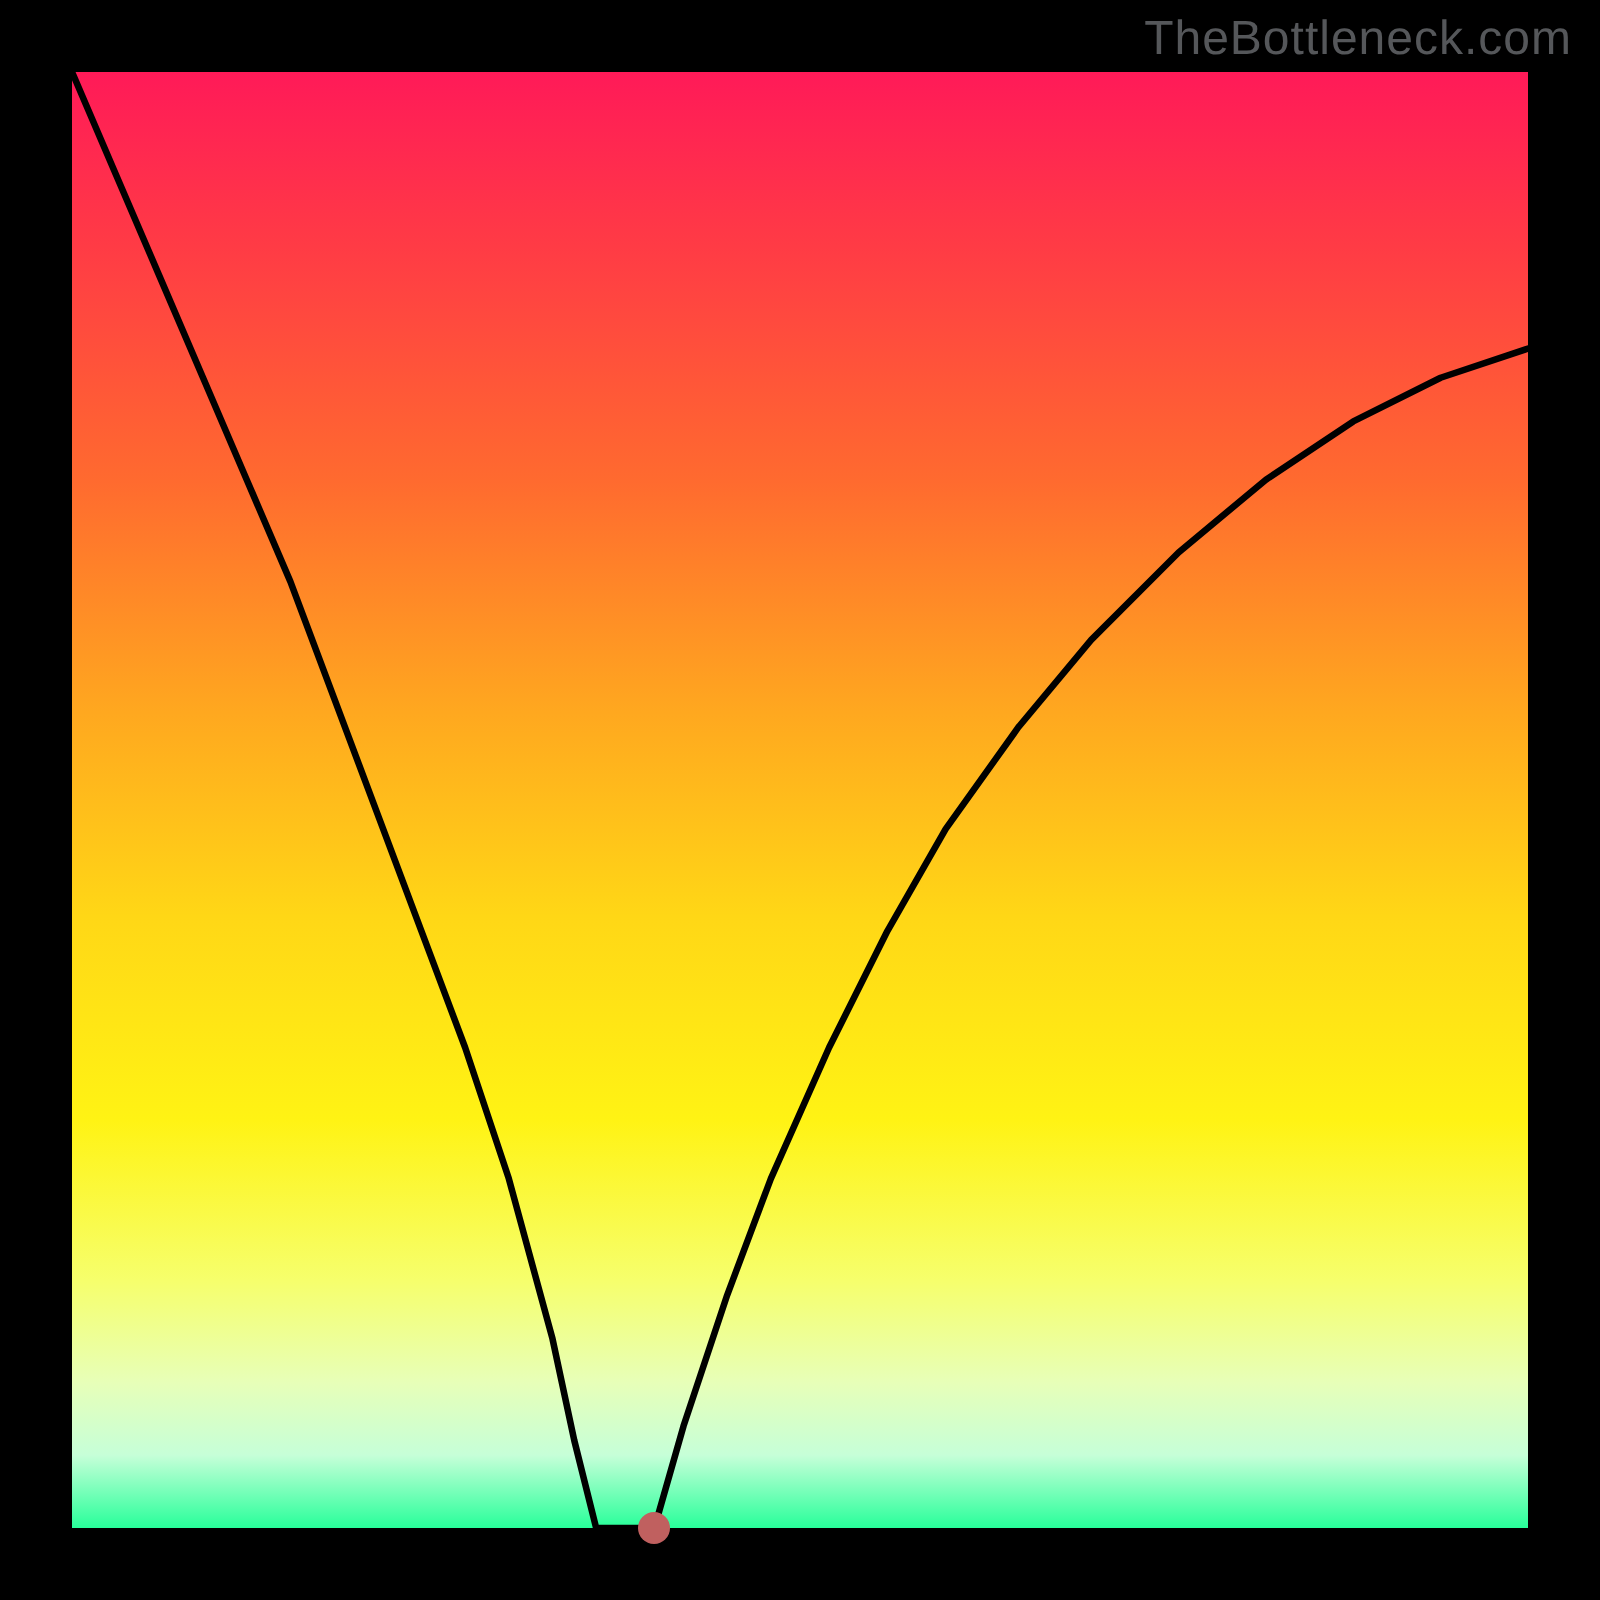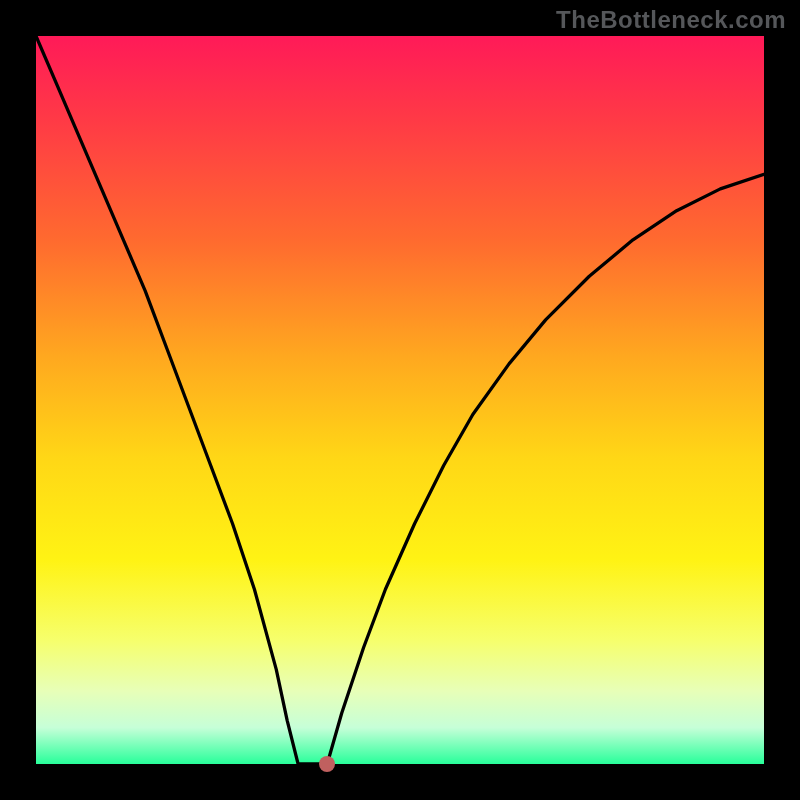--- a/index.html
+++ b/index.html
@@ -1,17 +1,17 @@
 <!DOCTYPE html>
 <html><head>
 <meta charset="utf-8">
 <style>
   html,body{margin:0;padding:0;width:800px;height:800px;overflow:hidden;font-family:Arial,Helvetica,sans-serif;}
   .frame{position:relative;width:800px;height:800px;background:#000;}
-  .watermark{position:absolute;top:6px;right:14px;color:#55575a;font-size:24px;font-weight:700;letter-spacing:.5px;}
+  .watermark{position:absolute;top:6px;right:14px;color:#55575a;font-size:24px;font-weight:400;letter-spacing:.5px;}
   .plot{position:absolute;left:36px;top:36px;width:728px;height:728px;}
   .plot svg{display:block;}
   .marker{position:absolute;width:16px;height:16px;border-radius:50%;background:#c0605f;transform:translate(-50%,-50%);}
 </style>
 </head>
 <body>
 
 <div class="frame">
   <div class="watermark">TheBottleneck.com</div>
   <div class="plot">

